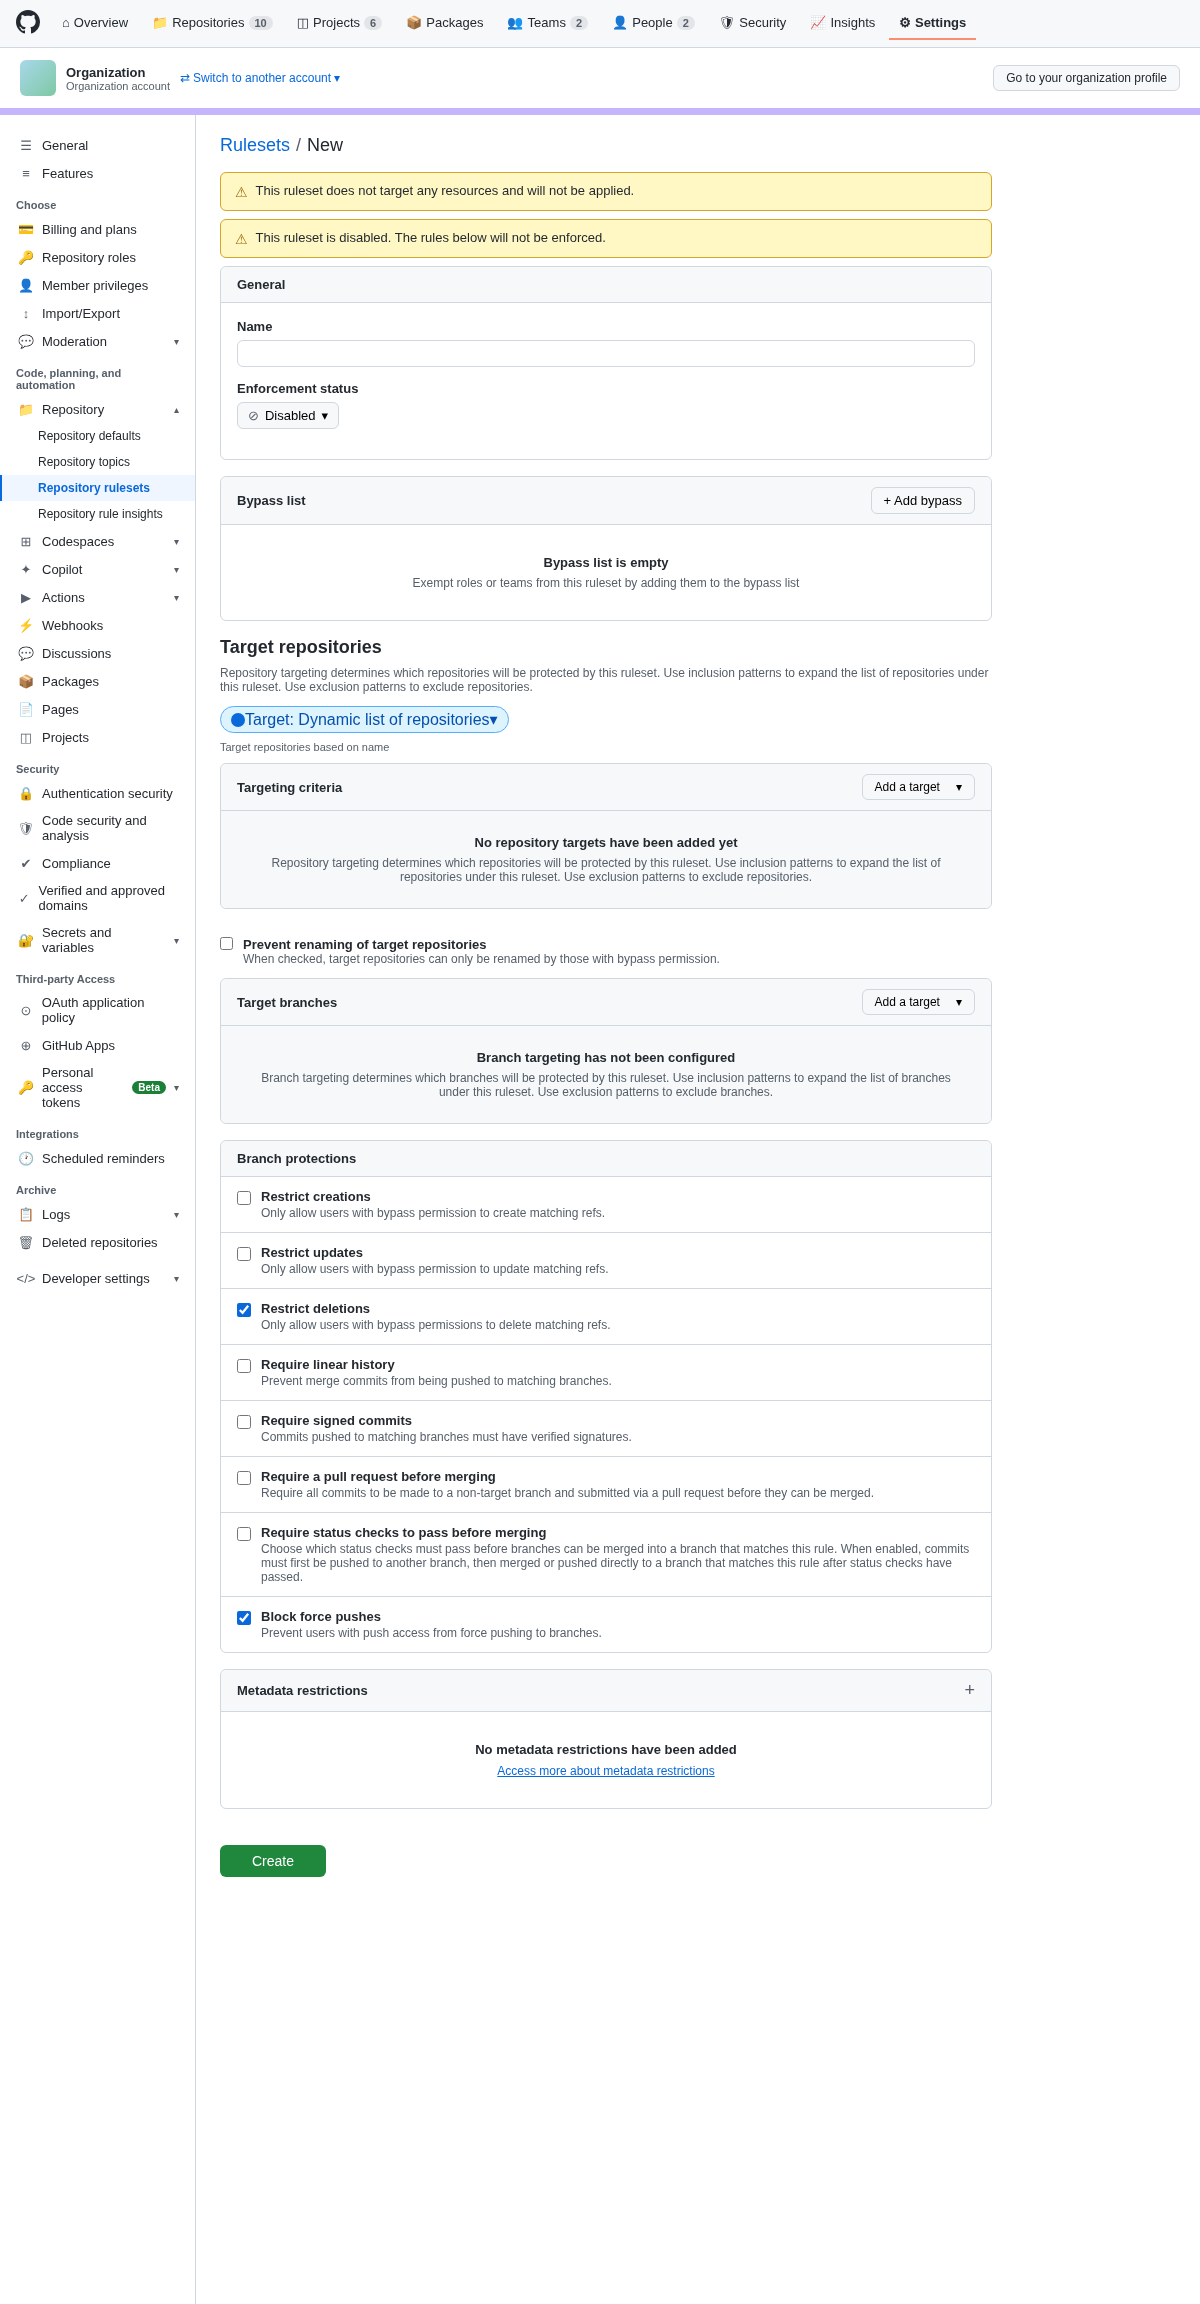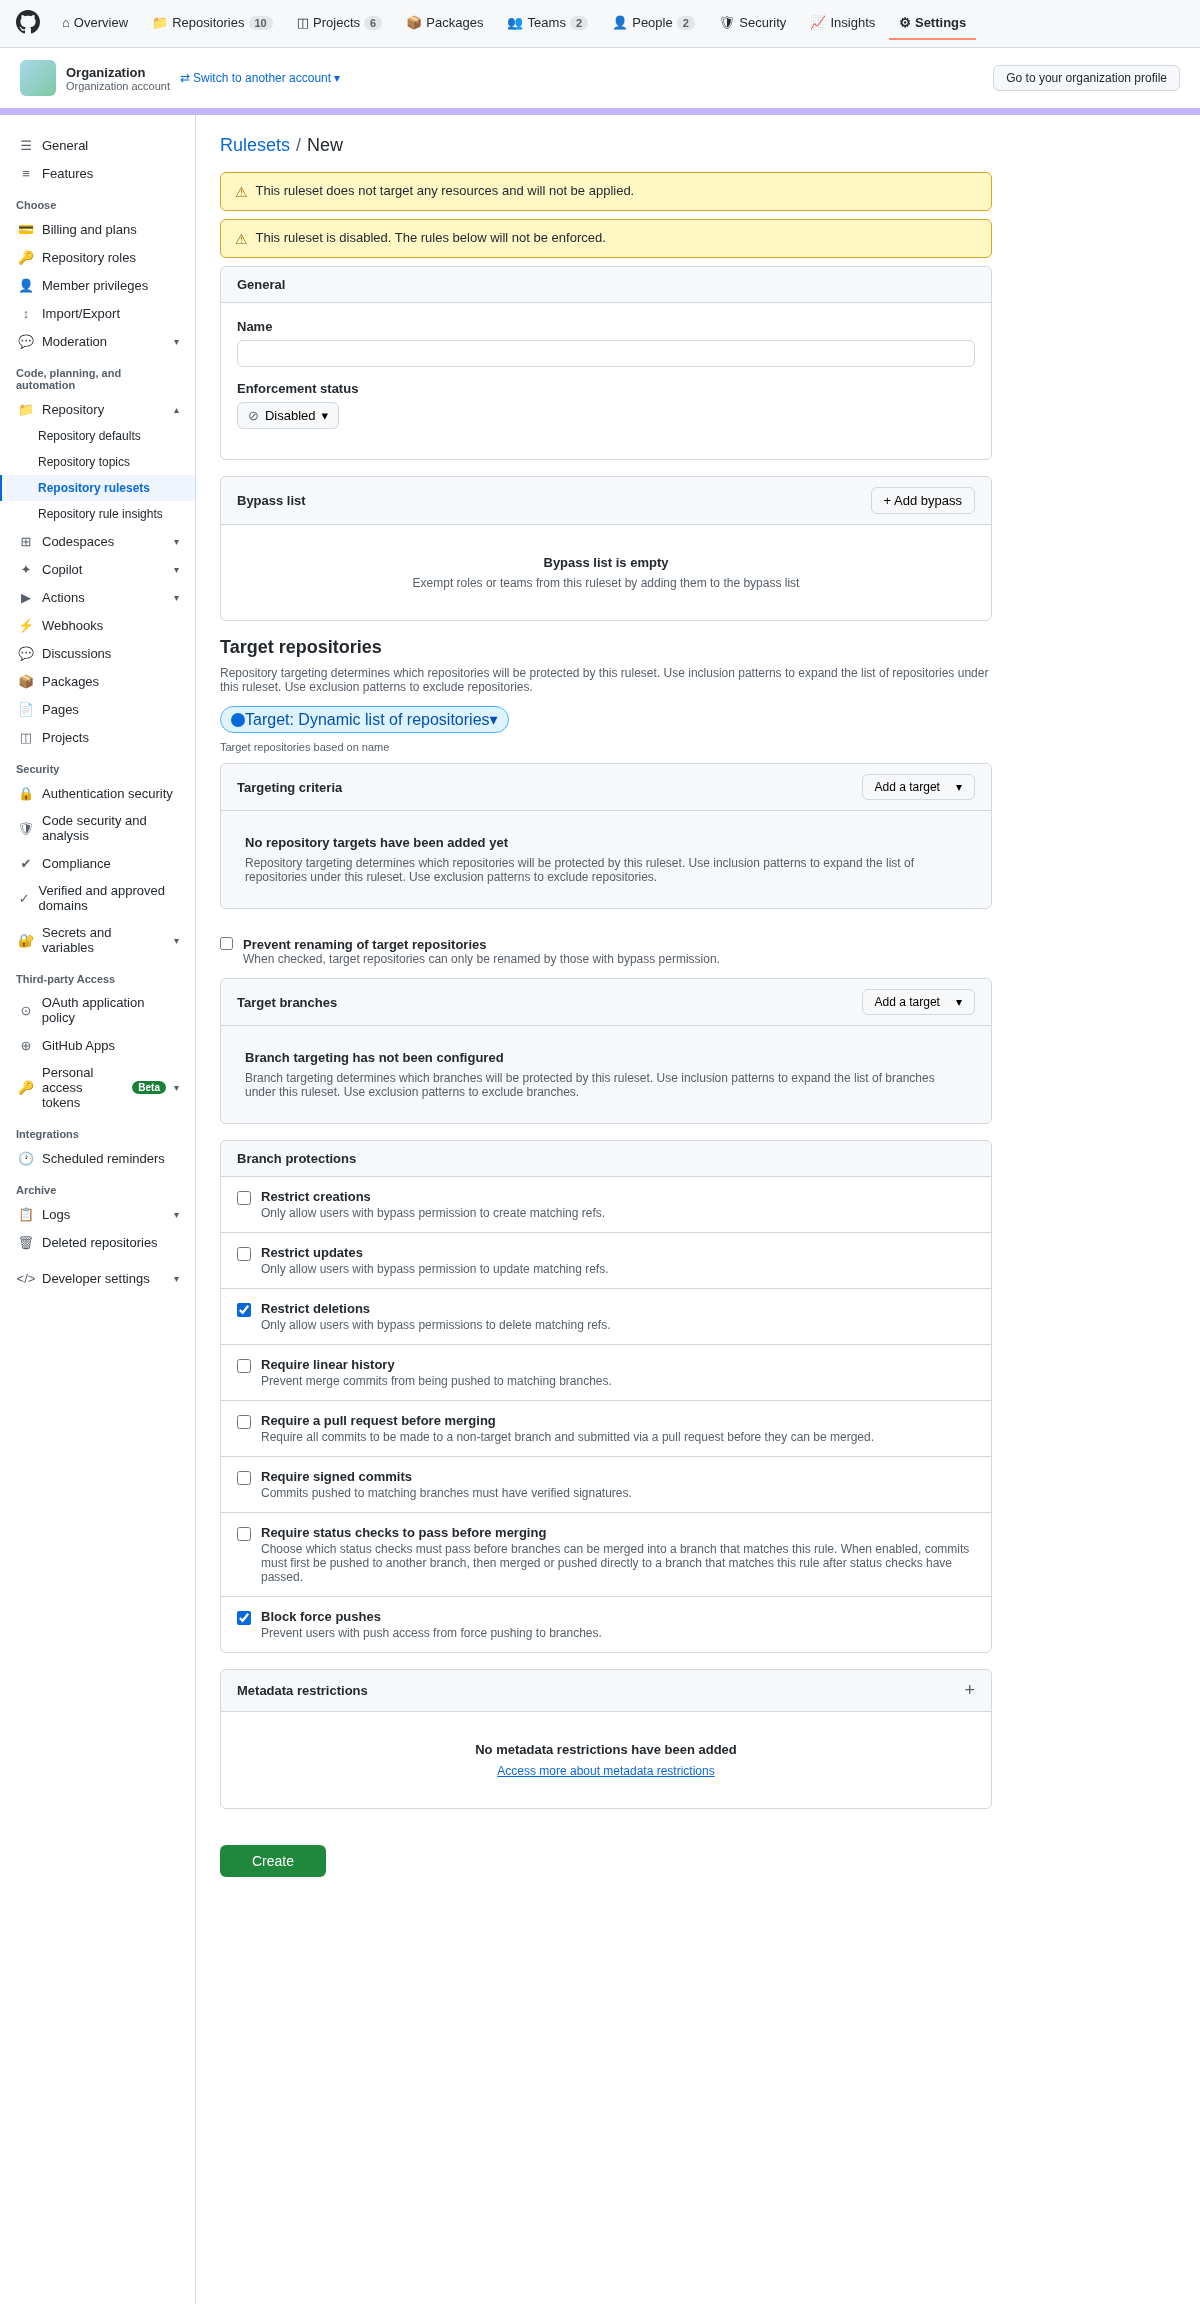--- a/index.html
+++ b/index.html
@@ -63,21 +63,21 @@
     .btn-add-bypass { display: inline-flex; align-items: center; gap: 4px; padding: 5px 12px; border: 1px solid #d0d7de; border-radius: 6px; background: #f6f8fa; font-size: 13px; cursor: pointer; }
 
     
     .section-title { font-size: 18px; font-weight: 600; margin-bottom: 8px; }
     .section-desc { font-size: 12px; color: #57606a; margin-bottom: 12px; }
     .target-sub { font-size: 11px; color: #57606a; margin-top: 4px; }
 
     .targeting-header { display: flex; align-items: center; justify-content: space-between; }
     .add-target-btn { display: inline-flex; align-items: center; gap: 16px; padding: 5px 12px; border: 1px solid #d0d7de; border-radius: 6px; background: #f6f8fa; font-size: 12px; cursor: pointer; }
 
-    .empty-box { padding: 24px; background: #f6f8fa; border-radius: 0 0 6px 6px; }
+    .empty-box { text-align: center; padding: 24px; background: #f6f8fa; border-radius: 0 0 6px 6px; }
     .empty-title { font-size: 13px; font-weight: 600; margin-bottom: 6px; }
     .empty-desc { font-size: 12px; color: #57606a; }
 
     
     .checkbox-row { display: flex; align-items: flex-start; gap: 10px; padding: 12px 16px; border-bottom: 1px solid #d0d7de; }
     .checkbox-row:last-child { border-bottom: none; }
     .checkbox-row input[type=checkbox] { margin-top: 2px; width: 14px; height: 14px; cursor: pointer; }
     .checkbox-label { font-size: 13px; font-weight: 600; margin-top: 8px; }
     .checkbox-desc { font-size: 12px; color: #57606a; margin-top: 2px; }
     .checkbox-content { flex: 1; }
@@ -442,26 +442,26 @@
           </div>
           <div class="checkbox-row">
             <input type="checkbox" id="rule-restrict-deletions" checked="" style="accent-color: rgb(9, 105, 218);">
             <div class="checkbox-content"><label class="checkbox-label" for="rule-restrict-deletions">Restrict deletions</label><div class="checkbox-desc">Only allow users with bypass permissions to delete matching refs.</div></div>
           </div>
           <div class="checkbox-row">
             <input type="checkbox" id="rule-require-linear-history" style="">
             <div class="checkbox-content"><label class="checkbox-label" for="rule-require-linear-history">Require linear history</label><div class="checkbox-desc">Prevent merge commits from being pushed to matching branches.</div></div>
           </div>
           <div class="checkbox-row">
+            <input type="checkbox" id="rule-require-signed-commits" style="">
+            <div class="checkbox-content"><label class="checkbox-label" for="rule-require-signed-commits">Require signed commits</label><div class="checkbox-desc">Commits pushed to matching branches must have verified signatures.</div></div>
+          </div>
+          <div class="checkbox-row">
             <input type="checkbox" id="rule-require-pull-request" style="">
             <div class="checkbox-content"><label class="checkbox-label" for="rule-require-pull-request">Require a pull request before merging</label><div class="checkbox-desc">Require all commits to be made to a non-target branch and submitted via a pull request before they can be merged.</div></div>
-          </div>
-          <div class="checkbox-row">
-            <input type="checkbox" id="rule-require-signed-commits" style="">
-            <div class="checkbox-content"><label class="checkbox-label" for="rule-require-signed-commits">Require signed commits</label><div class="checkbox-desc">Commits pushed to matching branches must have verified signatures.</div></div>
           </div>
           <div class="checkbox-row">
             <input type="checkbox" id="rule-require-status-checks" style="">
             <div class="checkbox-content"><label class="checkbox-label" for="rule-require-status-checks">Require status checks to pass before merging</label><div class="checkbox-desc">Choose which status checks must pass before branches can be merged into a branch that matches this rule. When enabled, commits must first be pushed to another branch, then merged or pushed directly to a branch that matches this rule after status checks have passed.</div></div>
           </div>
           <div class="checkbox-row">
             <input type="checkbox" id="rule-block-force-pushes" checked="" style="accent-color: rgb(9, 105, 218);">
             <div class="checkbox-content"><label class="checkbox-label" for="rule-block-force-pushes">Block force pushes</label><div class="checkbox-desc">Prevent users with push access from force pushing to branches.</div></div>
           </div>
         </div>

